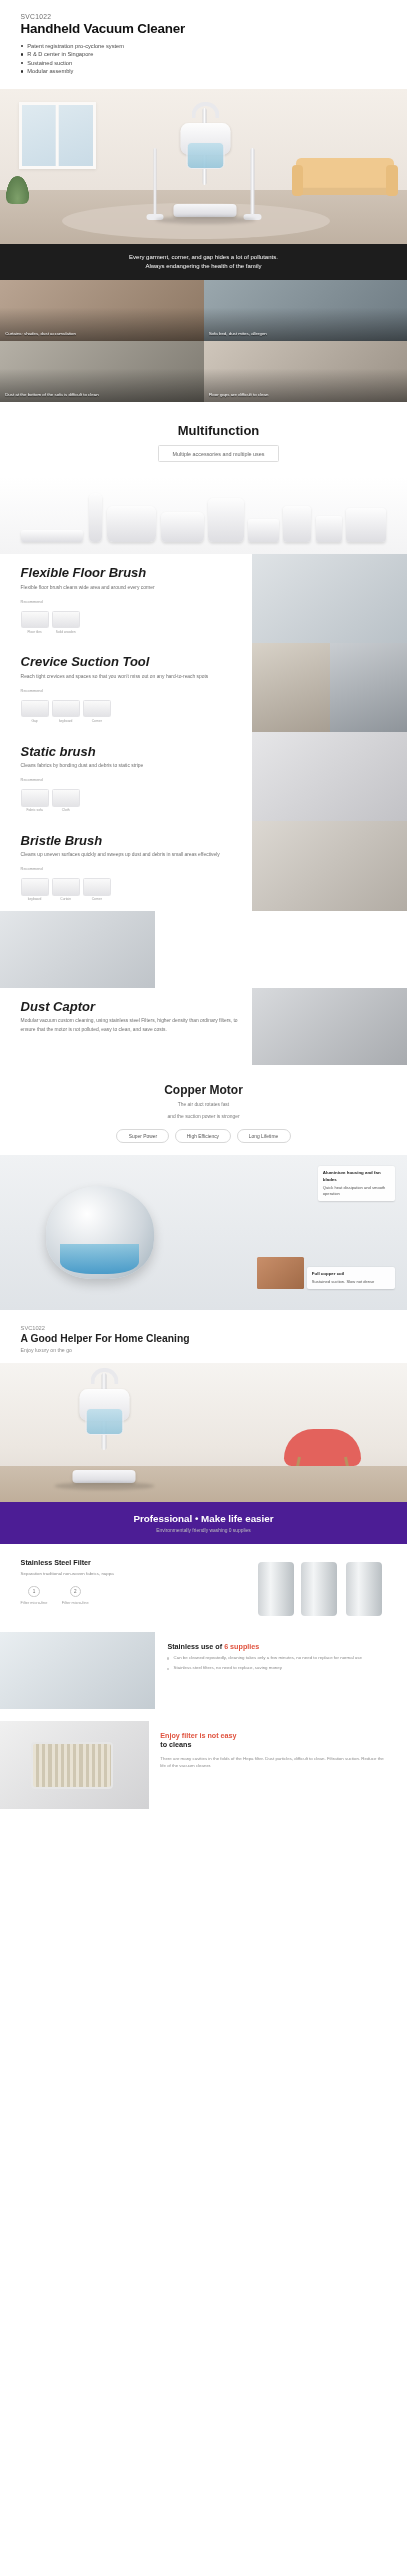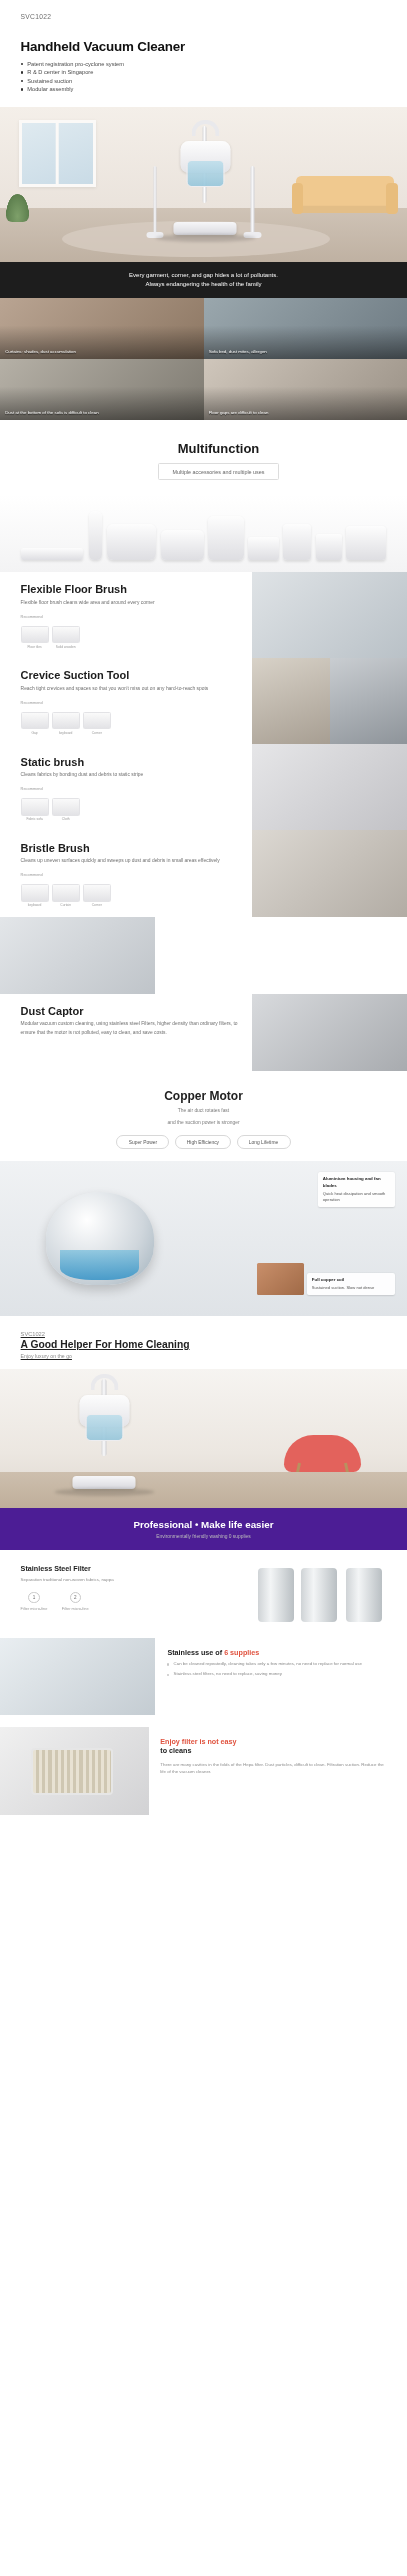--- a/index.html
+++ b/index.html
@@ -11,21 +11,21 @@
     -webkit-font-smoothing: antialiased;
   }
   .page { width: 407px; overflow: hidden; }
 
   
   .sec { position: relative; width: 407px; }
 
   
   .hdr { padding: 13.4px 20.6px 5.2px; }
   .hdr .model { font-size: 6.7px; color: #6d6d6d; letter-spacing: 0.3px; }
-  .hdr h1 { font-size: 13.4px; font-weight: bold; letter-spacing: -0.2px; margin-top: 19px; color: #111; }
+  .hdr h1 { font-size: 13.4px; font-weight: bold; letter-spacing: -0.2px; margin-top: 1px; color: #111; }
   .bullets { margin-top: 6.2px; }
   .bullets li { list-style: none; font-size: 5.7px; color: #4a4a4a; margin-bottom: 2.6px; position: relative; padding-left: 6.7px; }
   .bullets li:before {
     content: ""; position: absolute; left: 0; top: 2.1px;
     width: 2.6px; height: 2.6px; border-radius: 50%; background: #2f2f2f;
   }
 
   
   .hero {
     margin: 7.2px 0 0; height: 155px; position: relative;
@@ -158,21 +158,21 @@
   .acc.d { left: 161px; width: 43px;  height: 30px; border-radius: 5.2px; }
   .acc.e { left: 208px; width: 36px;  height: 44px; border-radius: 5.2px; }
   .acc.f { left: 248px; width: 31px;  height: 23px; }
   .acc.g { left: 283px; width: 28px;  height: 36px; border-radius: 4.1px; }
   .acc.h { left: 316px; width: 26px;  height: 26px; }
   .acc.i { left: 346px; width: 40px;  height: 34px; border-radius: 4.1px; }
 
   
   .feat { display: flex; align-items: stretch; min-height: 77px; }
   .feat .txt { flex: 1; padding: 11.3px 11.3px 9.3px 20.6px; }
-  .feat .txt h3 { font-size: 11px; font-weight: bold; color: #1c1c1c; margin-bottom: 3.6px; }
+  .feat .txt h3 { font-size: 13px; font-weight: bold; color: #1c1c1c; margin-bottom: 3.6px; font-style: italic; }
   .feat .txt p { font-size: 4.9px; line-height: 1.75; color: #6f6f6f; }
   .feat .img { width: 155px; position: relative; overflow: hidden; }
   .recbar { display: flex; gap: 3.1px; margin-top: 7.2px; }
   .recitem { text-align: center; width: 28px; }
   .recitem .thumb {
     width: 28px; height: 17.5px; background: linear-gradient(180deg,#fafafa,#e3e3e6);
     border: 0.5px solid #e3e3e6; border-radius: 1.5px;
   }
   .recitem .lbl { font-size: 3.3px; color: #9a9a9a; margin-top: 1.5px; }
   .rec-tag { font-size: 3.9px; color: #9a9a9a; margin-top: 6.2px; }
@@ -217,21 +217,21 @@
   }
   .callout b { display: block; font-size: 4.4px; color: #222; margin-bottom: 1.5px; }
   .c1 { right: 12.4px; top: 11.3px; width: 77px; }
   .c2 { right: 12.4px; bottom: 20.6px; width: 88px; }
   .mini-photo {
     position: absolute; right: 103px; bottom: 20.6px; width: 47px; height: 32px;
     background: linear-gradient(140deg,#c98f6a,#a06a47); border-radius: 1.5px;
   }
 
   
-  .life { padding: 15.5px 20.6px 0; text-decoration: underline; }
+  .life { padding: 15.5px 20.6px 0; }
   .life .model { font-size: 5.7px; color: #8b8b8b; }
   .life h2 { font-size: 10.3px; font-weight: bold; margin-top: 2.1px; }
   .life p { font-size: 5.2px; color: #8b8b8b; margin-top: 3.1px; }
   .life-stage {
     margin-top: 9.3px; height: 139px; position: relative;
     background: linear-gradient(180deg,#f6f4f1 0%, #ece7e1 60%, #ded7cf 100%);
     overflow: hidden;
   }
   .chair {
     position: absolute; right: 46px; bottom: 23px; width: 77px; height: 67px;

